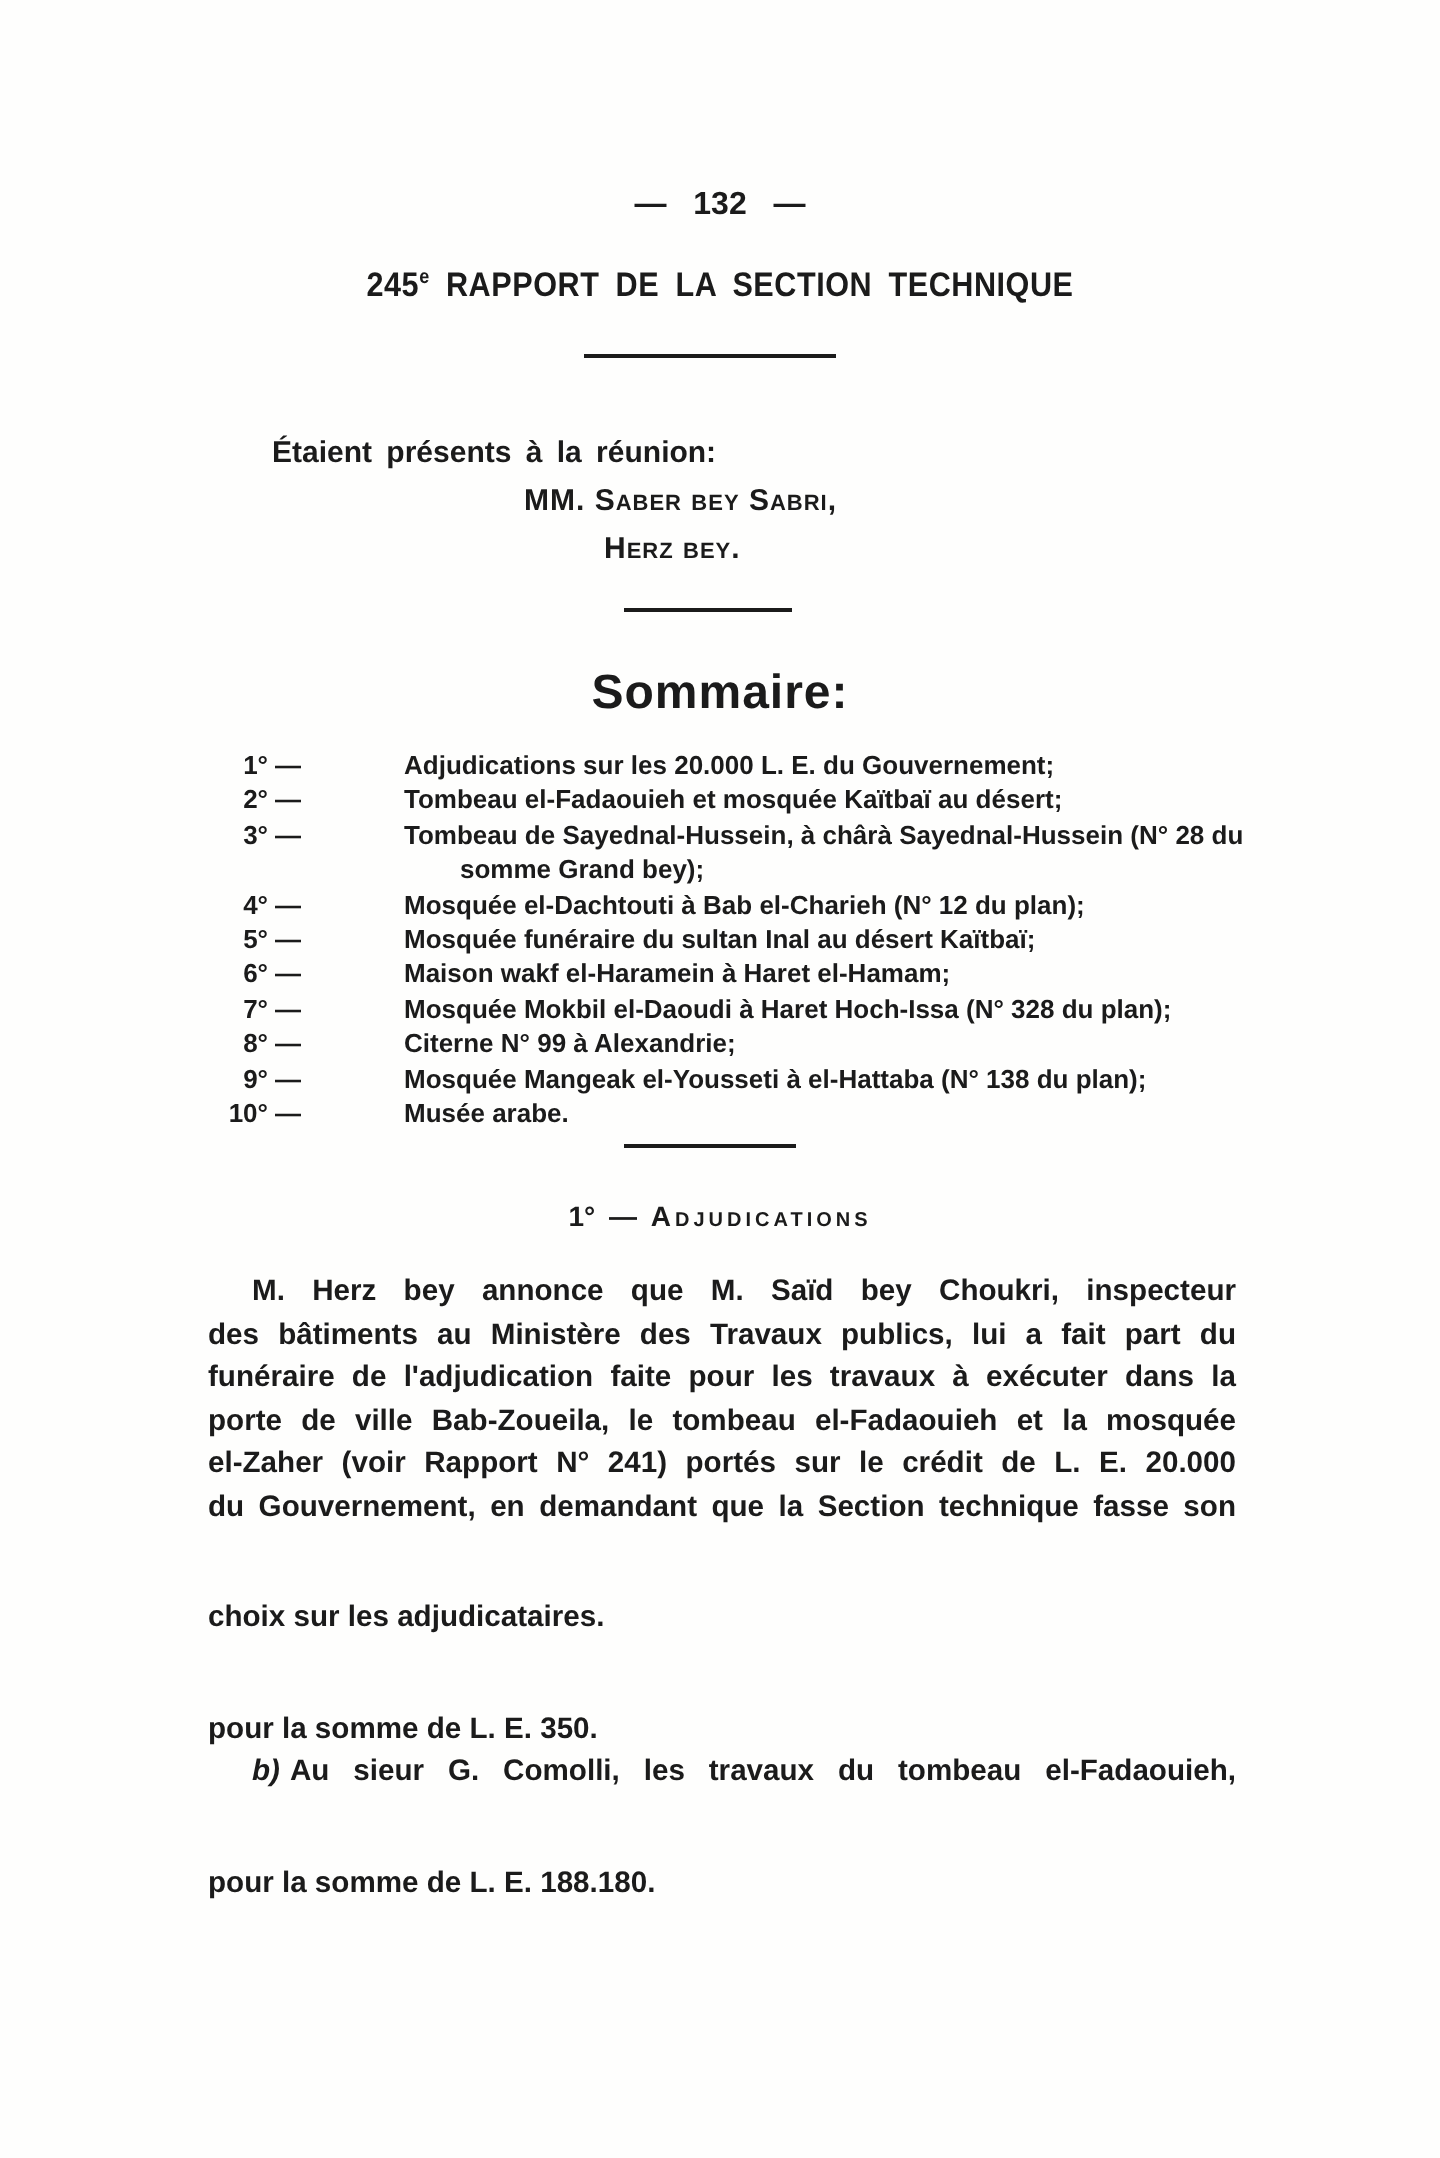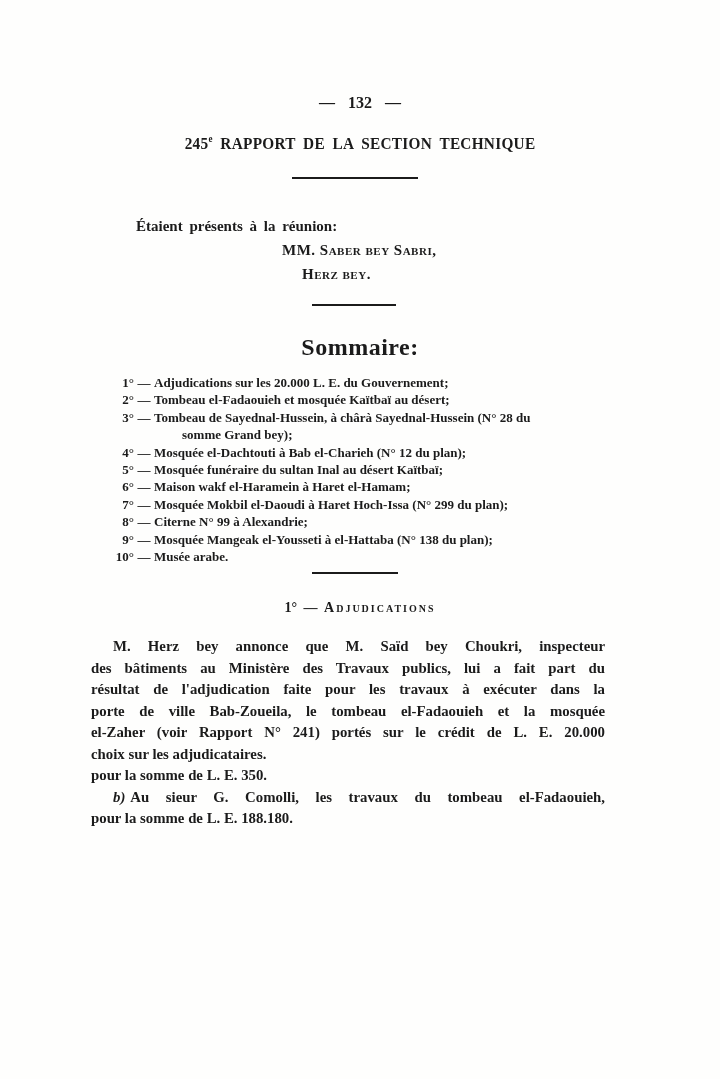--- a/index.html
+++ b/index.html
@@ -1,55 +1,55 @@
 <!DOCTYPE html>
 <html><head>
 <meta charset="utf-8">
 <style>
   html, body { margin:0; padding:0; background:#ffffff; }
   .page {
     position:relative; width:720px; height:1079px;
     background:#fefefdff; color:#1b1b1b;
-    font-family:Liberation Serif, serif;
+    font-family:Liberation Sans, sans-serif;
     font-weight:700; overflow:hidden;
   }
   .abs { position:absolute; line-height:1; }
   .center { left:0; width:100%; text-align:center; }
 
   .page-number { top:95px; font-size:16px; word-spacing:9px; }
 
   .report-title { top:134px; font-size:17px; letter-spacing:0.3px; word-spacing:4px;
                   transform:scaleX(0.9); transform-origin:50% 0; }
   .report-title sup { font-size:10px; vertical-align:super; }
 
   .rule { position:absolute; height:2px; background:#1b1b1b; }
   .rule-1 { top:177px; left:292px; width:126px; }
   .rule-2 { top:304px; left:312px; width:84px; }
   .rule-3 { top:572px; left:312px; width:86px; }
 
   .att-intro { top:219px; left:136px; font-size:15px; word-spacing:3px; }
-  .attendee-1 { top:243px; left:262px; font-size:15px; font-variant:small-caps; letter-spacing:0.5px;margin-left:20px; }
+  .attendee-1 { top:243px; left:262px; font-size:15px; font-variant:small-caps; letter-spacing:0.5px; }
   .attendee-2 { top:267px; left:302px; font-size:15px; font-variant:small-caps; letter-spacing:0.5px; }
 
   .sommaire-heading { top:335px; font-size:24px; letter-spacing:0.5px; }
 
   .sommaire-list { position:absolute; top:374px; left:104px; width:510px; font-size:13px; }
   .som-row { display:flex; line-height:17.4px; white-space:nowrap; }
   .som-num { flex:0 0 30px; text-align:right; }
   .som-dash { flex:0 0 20px; text-align:center; }
-  .som-text { flex:1 1 auto; min-width:0; }
+  .som-text { flex:1 1 auto; min-width:0;margin-left:48px; }
   .som-row.indent .som-text { padding-left:28px; }
 
   .section-heading { top:601px; font-size:14px; word-spacing:3px; }
   .section-heading .sc { font-variant:small-caps; letter-spacing:2px;text-align:center; }
 
-  .body-text { position:absolute; top:636px; left:91px; width:514px;
+  .body-text { position:absolute; top:636px; left:104px; width:514px;
                font-size:14.8px; line-height:21.5px; }
   .bline { text-align:justify; text-align-last:justify; white-space:nowrap; }
-  .bline.last { text-align-last:left; }
+  .bline.last { text-align-last:left;margin-top:34px; }
   .bline.indent { text-indent:22px; }
   .lead { font-style:italic; padding-right:5px; }
 </style>
 </head>
 <body>
 
 <div class="page">
 
   <div class="abs center page-number">— 132 —</div>
 
@@ -98,21 +98,21 @@
         <span class="som-text">Mosquée funéraire du sultan Inal au désert Kaïtbaï;</span>
       </div>
       <div class="som-row">
         <span class="som-num">6°</span>
         <span class="som-dash">—</span>
         <span class="som-text">Maison wakf el-Haramein à Haret el-Hamam;</span>
       </div>
       <div class="som-row">
         <span class="som-num">7°</span>
         <span class="som-dash">—</span>
-        <span class="som-text">Mosquée Mokbil el-Daoudi à Haret Hoch-Issa (N° 299 du plan);</span>
+        <span class="som-text">Mosquée Mokbil el-Daoudi à Haret Hoch-Issa (N° 328 du plan);</span>
       </div>
       <div class="som-row">
         <span class="som-num">8°</span>
         <span class="som-dash">—</span>
         <span class="som-text">Citerne N° 99 à Alexandrie;</span>
       </div>
       <div class="som-row">
         <span class="som-num">9°</span>
         <span class="som-dash">—</span>
         <span class="som-text">Mosquée Mangeak el-Yousseti à el-Hattaba (N° 138 du plan);</span>
@@ -125,22 +125,23 @@
     </div>
 
   <div class="rule rule-3"></div>
 
   <div class="abs center section-heading"><span>1°</span> <span>—</span> <span class="sc">Adjudications</span></div>
 
   <div class="body-text">
 
   <div class="bline indent"><span>M. Herz bey annonce que M. Saïd bey Choukri, inspecteur</span></div>
       <div class="bline"><span>des bâtiments au Ministère des Travaux publics, lui a fait part du</span></div>
-      <div class="bline"><span>résultat de l'adjudication faite pour les travaux à exécuter dans la</span></div>
+      <div class="bline"><span>funéraire de l'adjudication faite pour les travaux à exécuter dans la</span></div>
       <div class="bline"><span>porte de ville Bab-Zoueila, le tombeau el-Fadaouieh et la mosquée</span></div>
       <div class="bline"><span>el-Zaher (voir Rapport N° 241) portés sur le crédit de L. E. 20.000</span></div>
+      <div class="bline"><span>du Gouvernement, en demandant que la Section technique fasse son</span></div>
       <div class="bline last"><span>choix sur les adjudicataires.</span></div>
       <div class="bline last"><span>pour la somme de L. E. 350.</span></div>
       <div class="bline indent"><span class="lead">b)</span><span>Au sieur G. Comolli, les travaux du tombeau el-Fadaouieh,</span></div>
       <div class="bline last"><span>pour la somme de L. E. 188.180.</span></div>
     </div>
 
 </div>
 
 </body></html>

